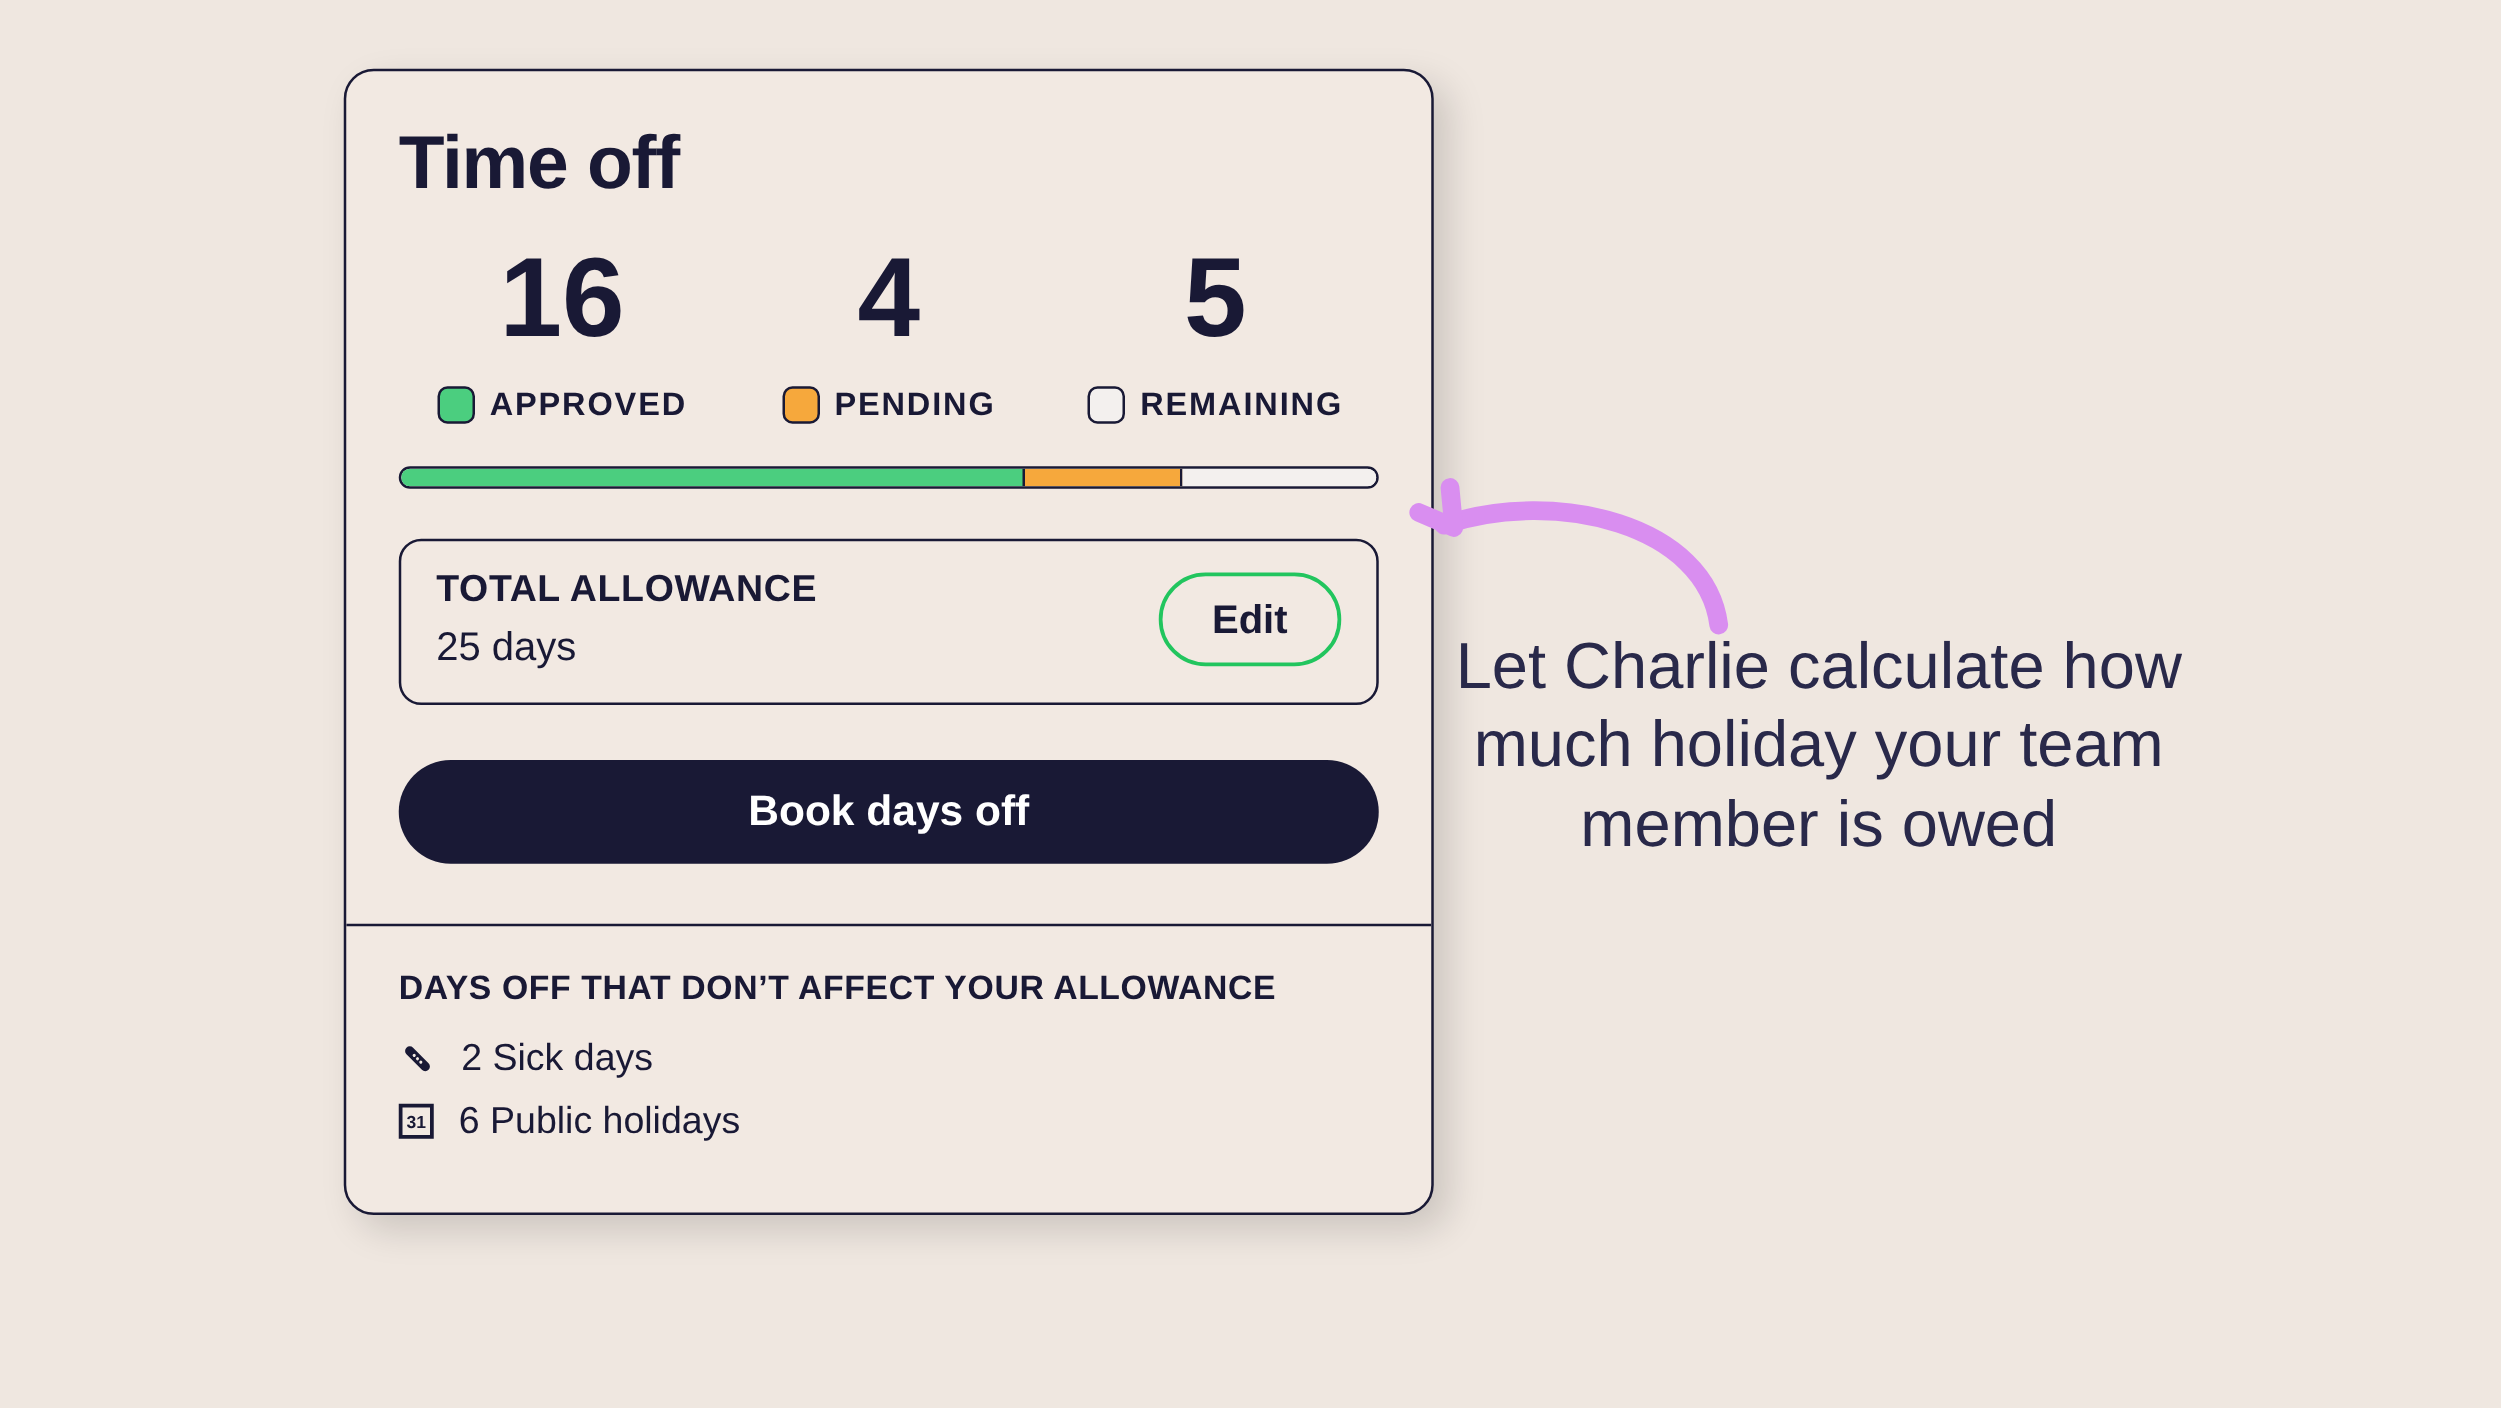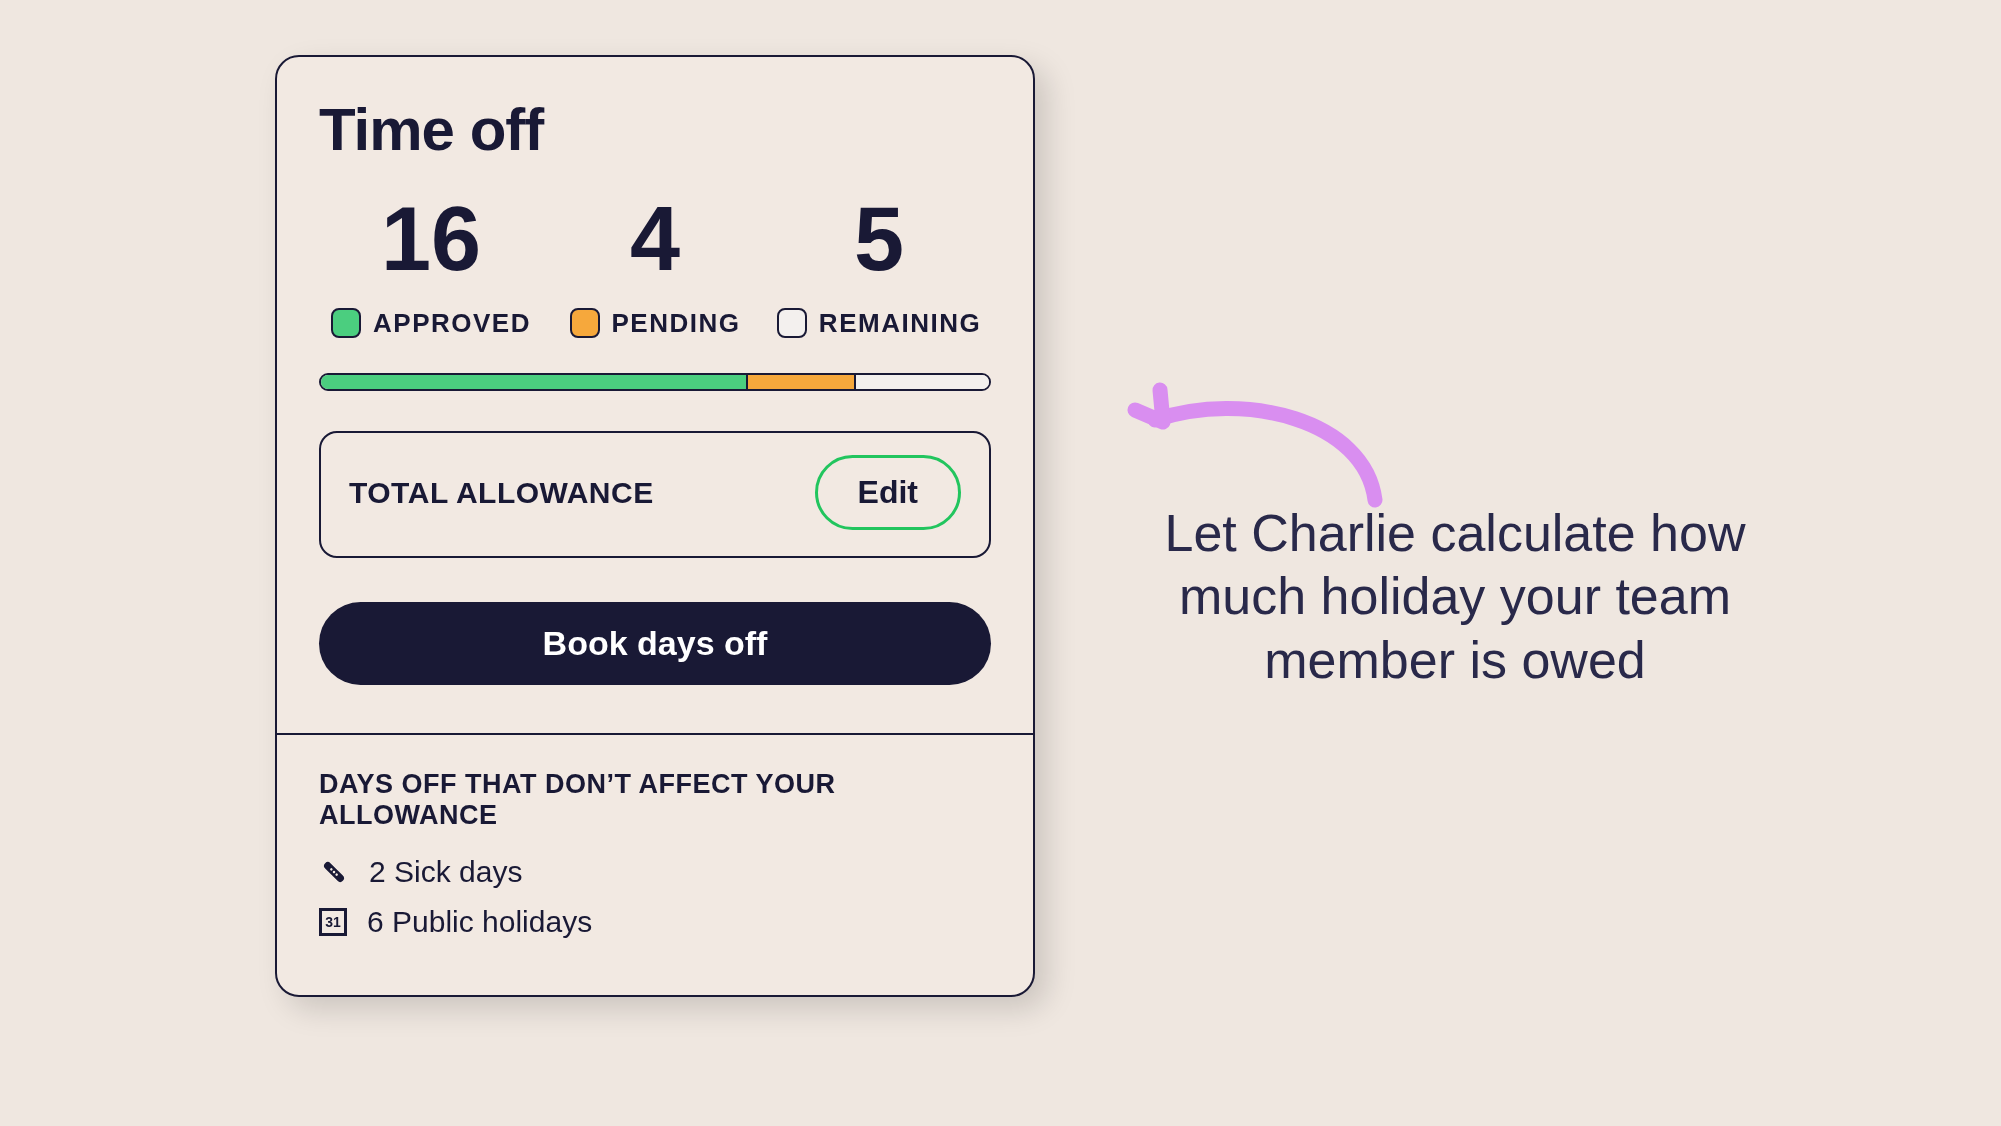--- a/index.html
+++ b/index.html
@@ -8,21 +8,21 @@
       height: 1126px;
       background: #efe7e0;
       font-family: -apple-system, BlinkMacSystemFont, "Segoe UI", Helvetica, Arial, sans-serif;
       position: relative;
       color: #191935;
     }
     .card {
       position: absolute;
       left: 275px;
       top: 55px;
-      width: 760px;
+      width: 872px;
       background: #f2e9e2;
       border: 2.5px solid #191935;
       border-radius: 24px;
       box-shadow: 12px 12px 30px rgba(0,0,0,0.15);
       overflow: hidden;
     }
     .card-upper { padding: 38px 42px 0 42px; }
     .card-title {
       font-size: 60px;
       font-weight: 800;
@@ -40,21 +40,21 @@
       align-items: center;
     }
     .stat-num {
       font-size: 90px;
       font-weight: 700;
       line-height: 1;
       color: #191935;
     }
     .stat-label-row {
       display: flex;
-      align-items: flex-start;
+      align-items: center;
       gap: 12px;
       margin-top: 24px;
     }
     .swatch {
       width: 30px;
       height: 30px;
       border: 2.5px solid #191935;
       border-radius: 8px;
     }
     .swatch.green { background: #4bce7f; }
@@ -212,20 +212,21 @@
 
     <div class="bar">
       <div class="seg green" style="flex:16"></div>
       <div class="seg orange" style="flex:4"></div>
       <div class="seg grey" style="flex:5"></div>
     </div>
 
     <div class="allowance">
       <div class="allowance-left">
         <div class="allowance-title">TOTAL ALLOWANCE</div>
+        <div class="allowance-days">25 days</div>
       </div>
       <button class="edit-btn">Edit</button>
     </div>
 
     <button class="book-btn">Book days off</button>
   </div>
 
   <div class="card-lower">
     <div class="lower-title">DAYS OFF THAT DON’T AFFECT YOUR ALLOWANCE</div>
     <div class="extra-row">

